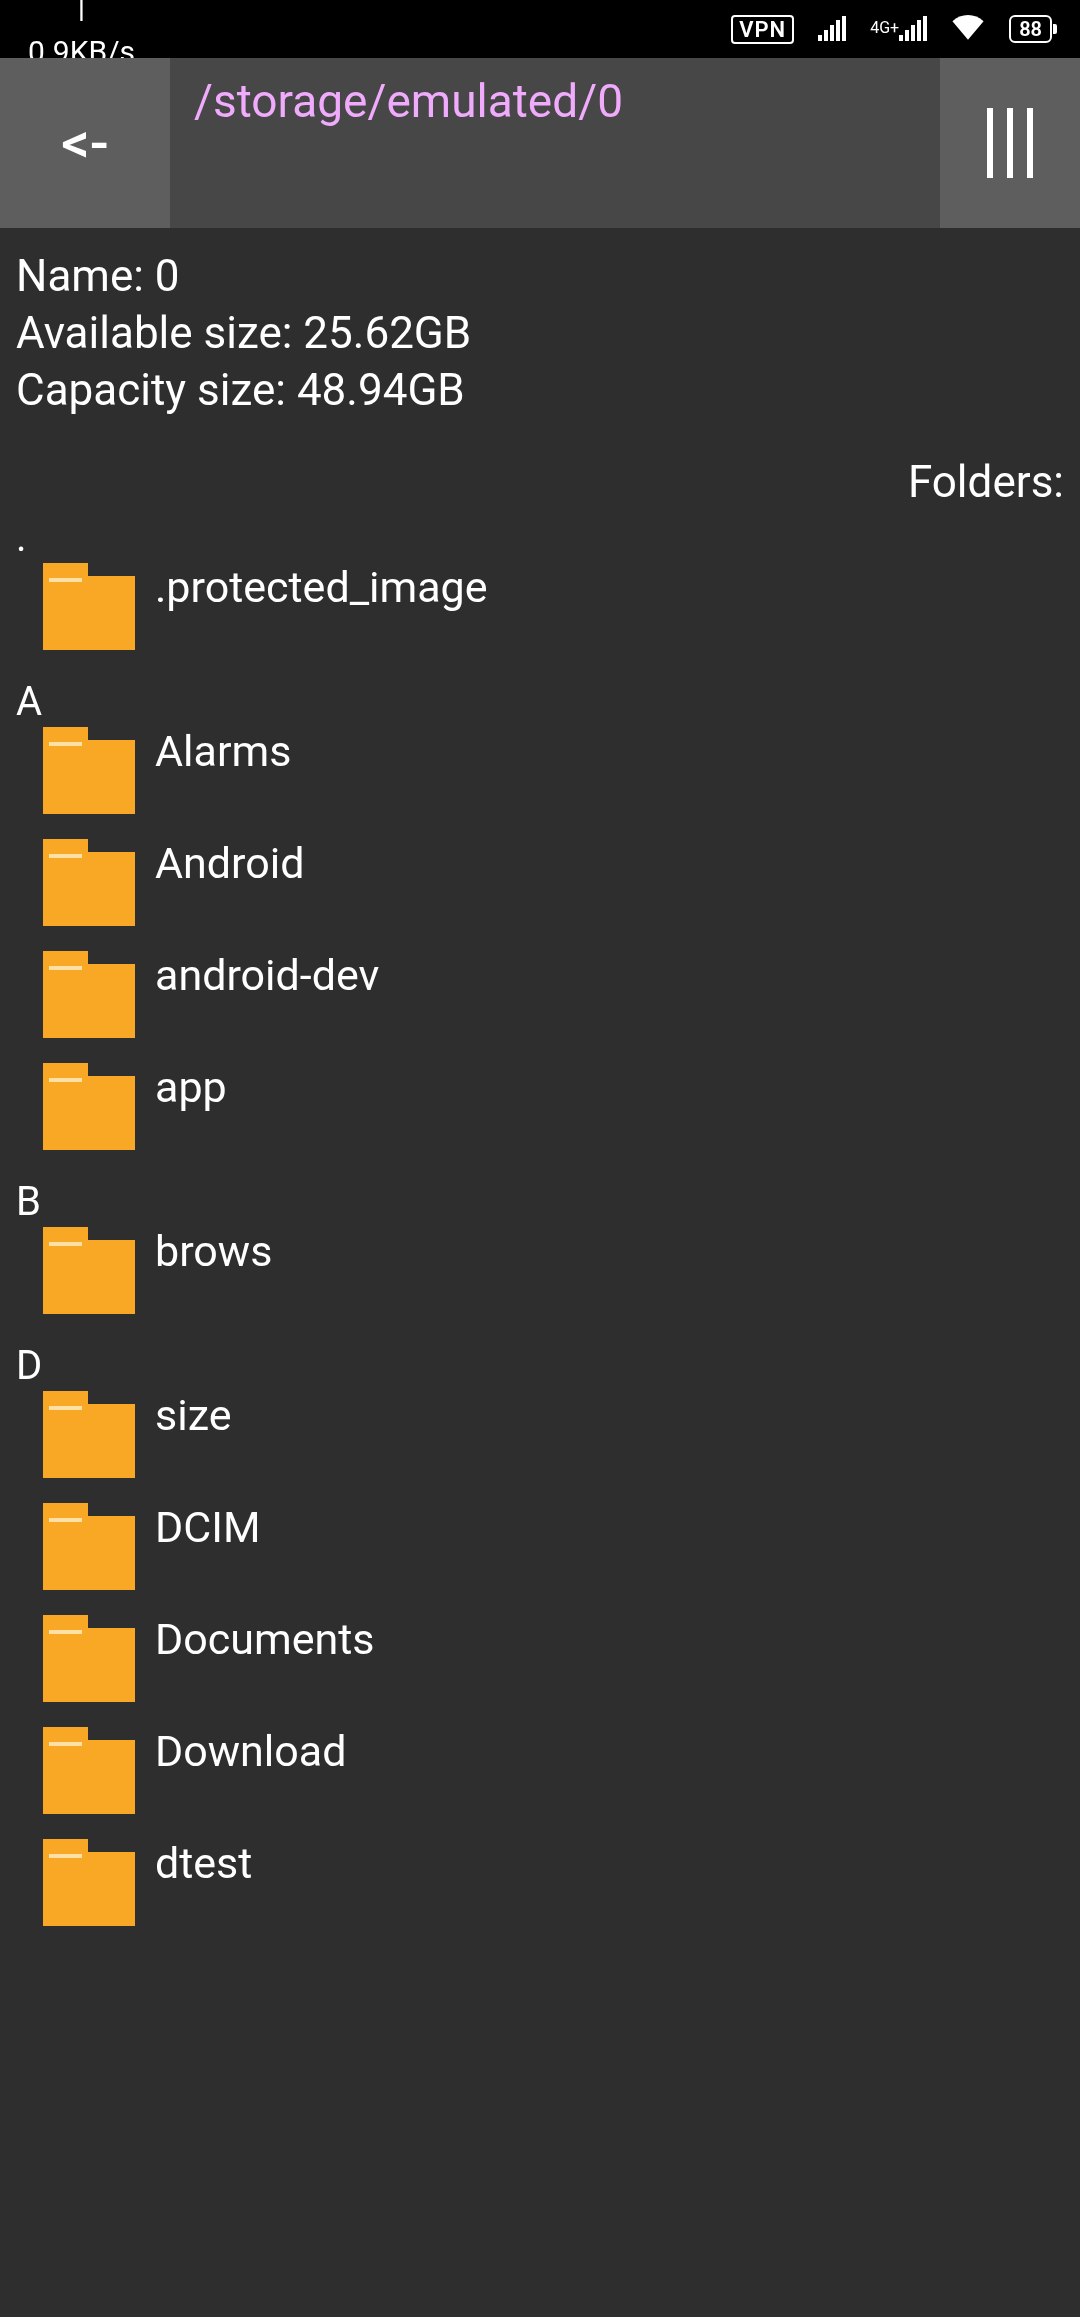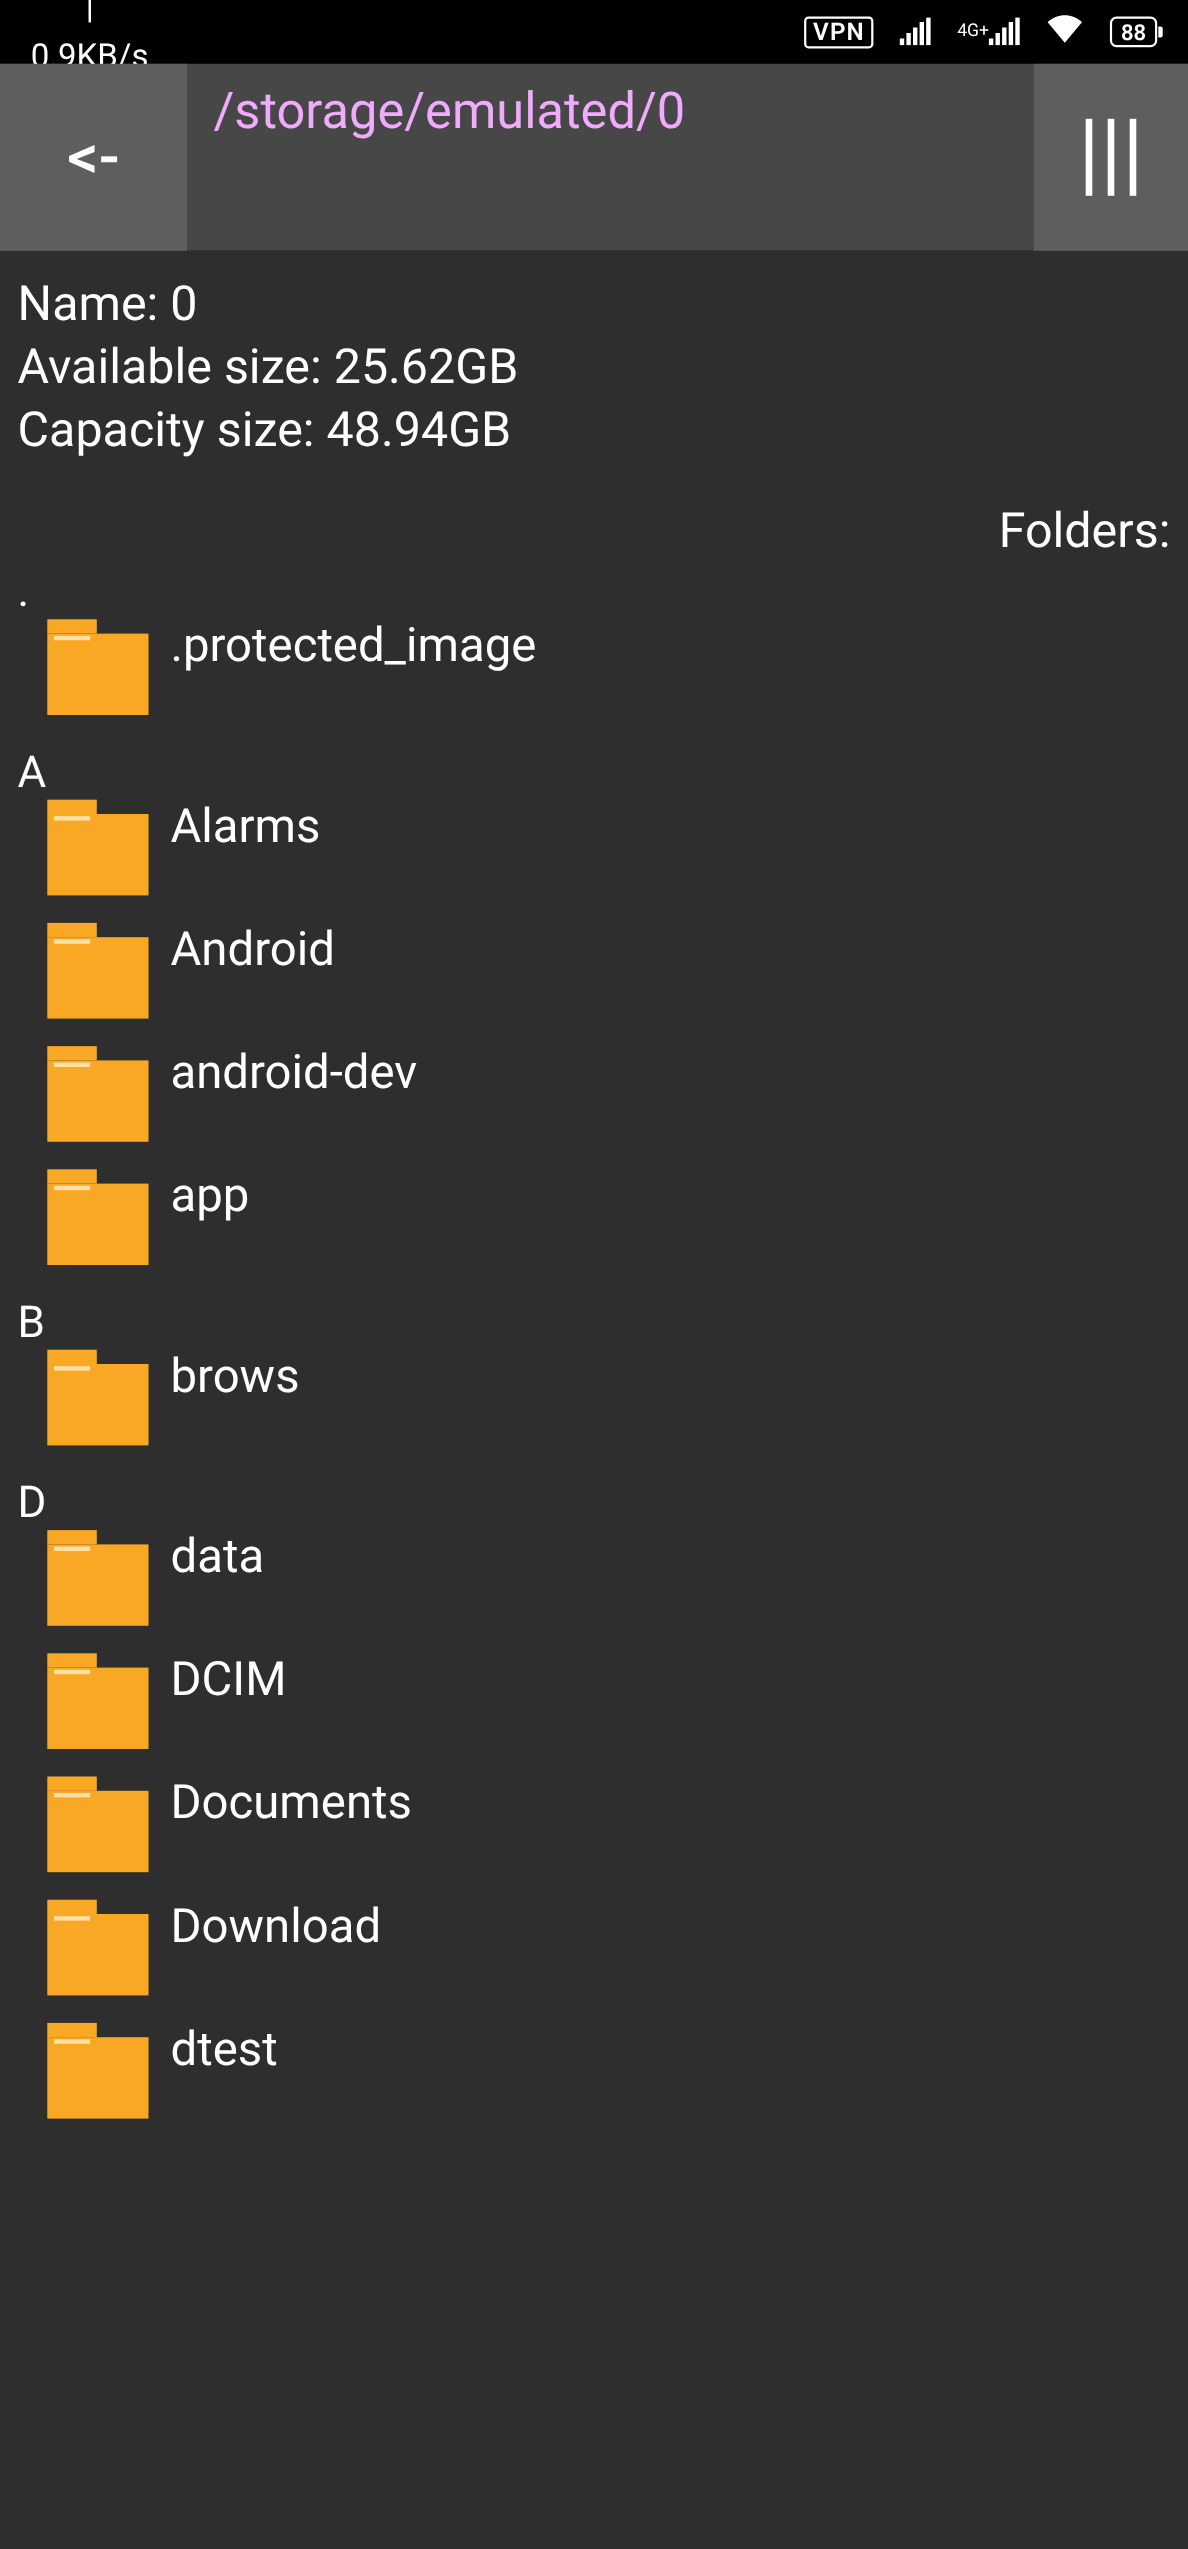--- a/index.html
+++ b/index.html
@@ -237,21 +237,21 @@
         <div class="folder-name">app</div>
       </div>
       <div class="section-letter">B</div>
       <div class="folder-row">
         <div class="folder-icon"></div>
         <div class="folder-name">brows</div>
       </div>
       <div class="section-letter">D</div>
       <div class="folder-row">
         <div class="folder-icon"></div>
-        <div class="folder-name">data</div>
+        <div class="folder-name">size</div>
       </div>
       <div class="folder-row">
         <div class="folder-icon"></div>
         <div class="folder-name">DCIM</div>
       </div>
       <div class="folder-row">
         <div class="folder-icon"></div>
         <div class="folder-name">Documents</div>
       </div>
       <div class="folder-row">

